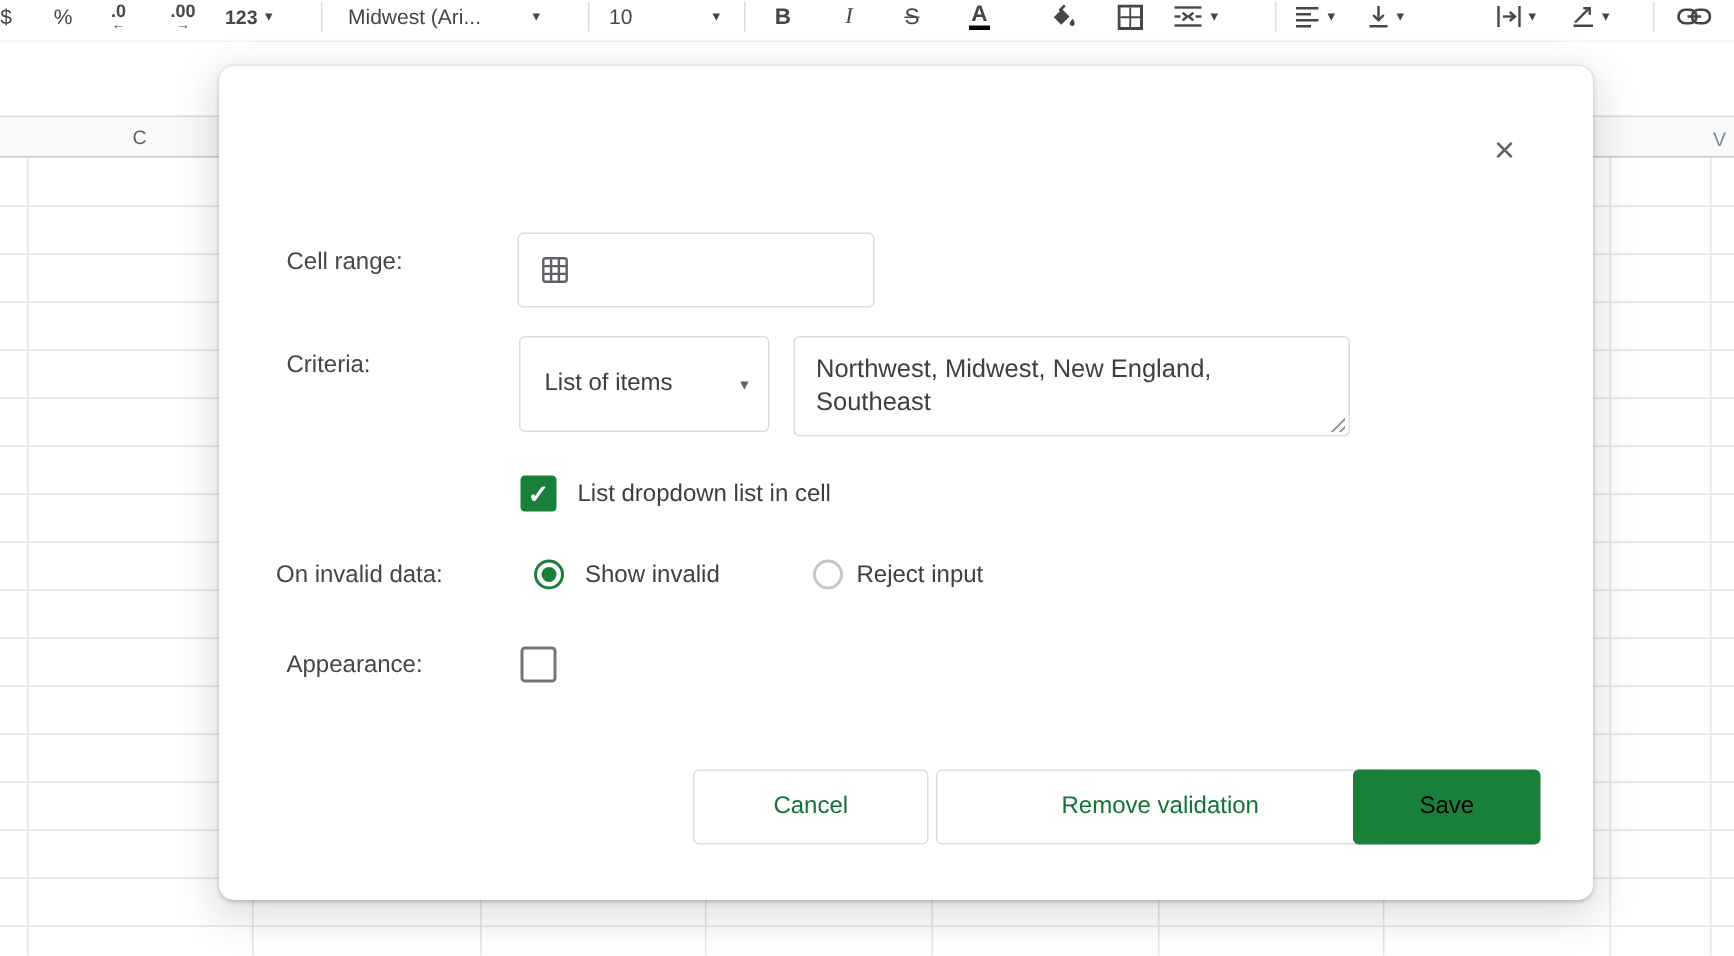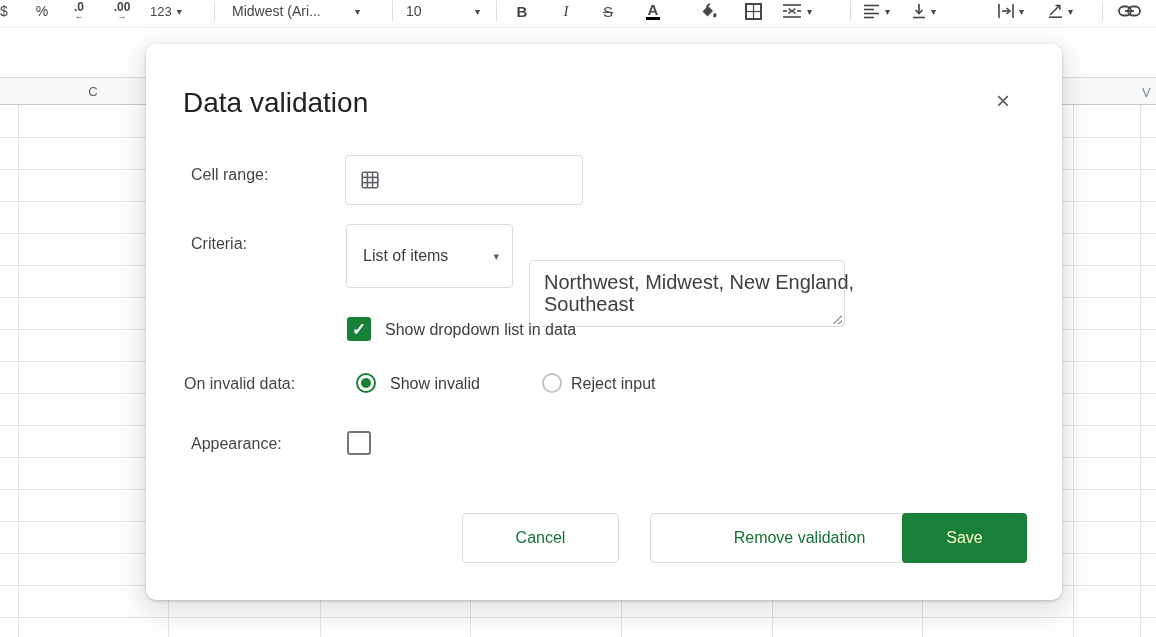--- a/index.html
+++ b/index.html
@@ -42,44 +42,44 @@
 
   .range-input{position:absolute;left:199px;top:111px;width:238px;height:50px;border:1px solid var(--border);border-radius:4px;
     display:flex;align-items:center;padding:0 12px 0 15px;font-size:16px;color:#3c4043;cursor:text;}
   .range-input .val{flex:1;}
 
   .select{position:absolute;left:200px;top:180px;width:167px;height:64px;border:1px solid var(--border);border-radius:4px;
     display:flex;align-items:center;padding:0 13px 0 16px;font-size:16px;color:#3c4043;cursor:pointer;}
   .select .val{flex:1;}
   .select .arrow{font-size:11px;color:#5f6368;}
 
-  .textarea{position:absolute;left:383px;top:180px;width:316px;height:67px;border:1px solid var(--border);border-radius:4px;
-    padding:10px 14px;font-size:20px;line-height:22px;color:#3c4043;cursor:text;margin-top:36px;}
+  .textarea{position:absolute;left:383px;top:180px;width:371px;height:67px;border:1px solid var(--border);border-radius:4px;
+    padding:10px 14px;font-size:17px;line-height:22px;color:#3c4043;cursor:text;}
   .textarea .val{display:block;width:344px;}
   .resize-handle{position:absolute;right:2px;bottom:2px;width:11px;height:11px;
     background:repeating-linear-gradient(-45deg,transparent 0 2px,#9aa0a6 2px 3.5px);
     clip-path:polygon(100% 0,100% 100%,0 100%);}
 
   .checkbox{position:absolute;width:24px;height:24px;border-radius:3px;cursor:pointer;}
   .checkbox.checked{background:var(--green);display:flex;align-items:center;justify-content:center;color:#fff;font-size:17px;font-weight:bold;}
   .checkbox.unchecked{border:2px solid #747775;background:#fff;}
 
   .radio{position:absolute;width:20px;height:20px;border-radius:50%;background:#fff;cursor:pointer;}
   .radio.selected{border:2px solid var(--green);}
   .radio.selected::after{content:"";position:absolute;inset:3px;border-radius:50%;background:var(--green);}
   .radio.unselected{border:2px solid #c4c7c5;}
 
   .opt-label{position:absolute;font-size:16px;color:#3c4043;}
 
   .btn{position:absolute;top:469px;height:50px;border-radius:4px;font-size:16px;font-weight:500;
     font-family:"Liberation Sans",sans-serif;cursor:pointer;text-align:center;}
   .btn.outline{background:#fff;border:1px solid var(--border);color:var(--green_text);}
-  .btn.primary{background:var(--green);border:none;color:#fef9c3;}
+  .btn.primary{background:var(--green);border:none;color:#000000;}
   .btn-cancel{left:316px;width:157px;}
-  .btn-remove{left:504px;width:299px;}
+  .btn-remove{left:478px;width:299px;}
   .btn-save{left:756px;width:125px;}
 
   svg{display:block;}
 </style>
 </head>
 <body>
 
 <div class="grid">
   <div id="gridlines">
       <div class="vline" style="left: 18px;"></div>
@@ -123,21 +123,21 @@
     </div>
   <div class="tb stack" style="left:66px;width:26px">
     <span class="num">.0</span>
     <span class="mini">←</span>
   </div>
   <div class="tb stack" style="left:106px;width:32px">
     <span class="num">.00</span>
     <span class="mini">→</span>
   </div>
   <div class="tb" style="left:150px">
-    <span style="font-weight:normal;font-size:13px">123</span>
+    <span style="font-weight:bold;font-size:13px">123</span>
     <span class="arrow">▾</span>
   </div>
   <div class="sep" style="left:214px"></div>
 
   <div class="tb" style="left:232px">
     <span style="width:118px;text-align:left">Midwest (Ari...</span>
     <span class="arrow">▾</span>
   </div>
   <div class="sep" style="left:392px"></div>
 
@@ -256,21 +256,20 @@
             <rect x="1" y="1.5" width="12" height="9" rx="4.5"></rect>
             <rect x="10" y="1.5" width="12" height="9" rx="4.5"></rect>
             <line x1="7" y1="6" x2="16" y2="6"></line>
           </g>
         </svg>
     </span>
   </div>
 </div>
 
 <div class="dialog">
-  <div class="dlg-title">Data validation</div>
   <button class="close-btn"><span>×</span></button>
 
   <span class="lbl" style="left:45px;top:122px">Cell range:</span>
   <div class="range-input">
     <span>
       <svg width="18" height="18" viewBox="0 0 18 18">
           <g stroke="#5f6368" fill="none" stroke-width="1.6">
             <rect x="1.2" y="1.2" width="15.6" height="15.6" rx="1.5"></rect>
             <line x1="6.4" y1="1.5" x2="6.4" y2="16.5"></line>
             <line x1="11.6" y1="1.5" x2="11.6" y2="16.5"></line>
@@ -287,21 +286,21 @@
     <span class="arrow">▾</span>
   </div>
   <div class="textarea">
     <span class="val">Northwest, Midwest, New England, Southeast</span>
     <span class="resize-handle"></span>
   </div>
 
   <span class="checkbox checked" style="left:201px;top:273px">
     <span>✓</span>
   </span>
-  <span class="opt-label" style="left:239px;top:277px">Show dropdown list in data</span>
+  <span class="opt-label" style="left:239px;top:277px">List dropdown list in cell</span>
 
   <span class="lbl" style="left:38px;top:331px">On invalid data:</span>
   <span class="radio selected" style="left:210px;top:329px"></span>
   <span class="opt-label" style="left:244px;top:331px">Show invalid</span>
   <span class="radio unselected" style="left:396px;top:329px"></span>
   <span class="opt-label" style="left:425px;top:331px">Reject input</span>
 
   <span class="lbl" style="left:45px;top:391px">Appearance:</span>
   <span class="checkbox unchecked" style="left:201px;top:387px"></span>
 

